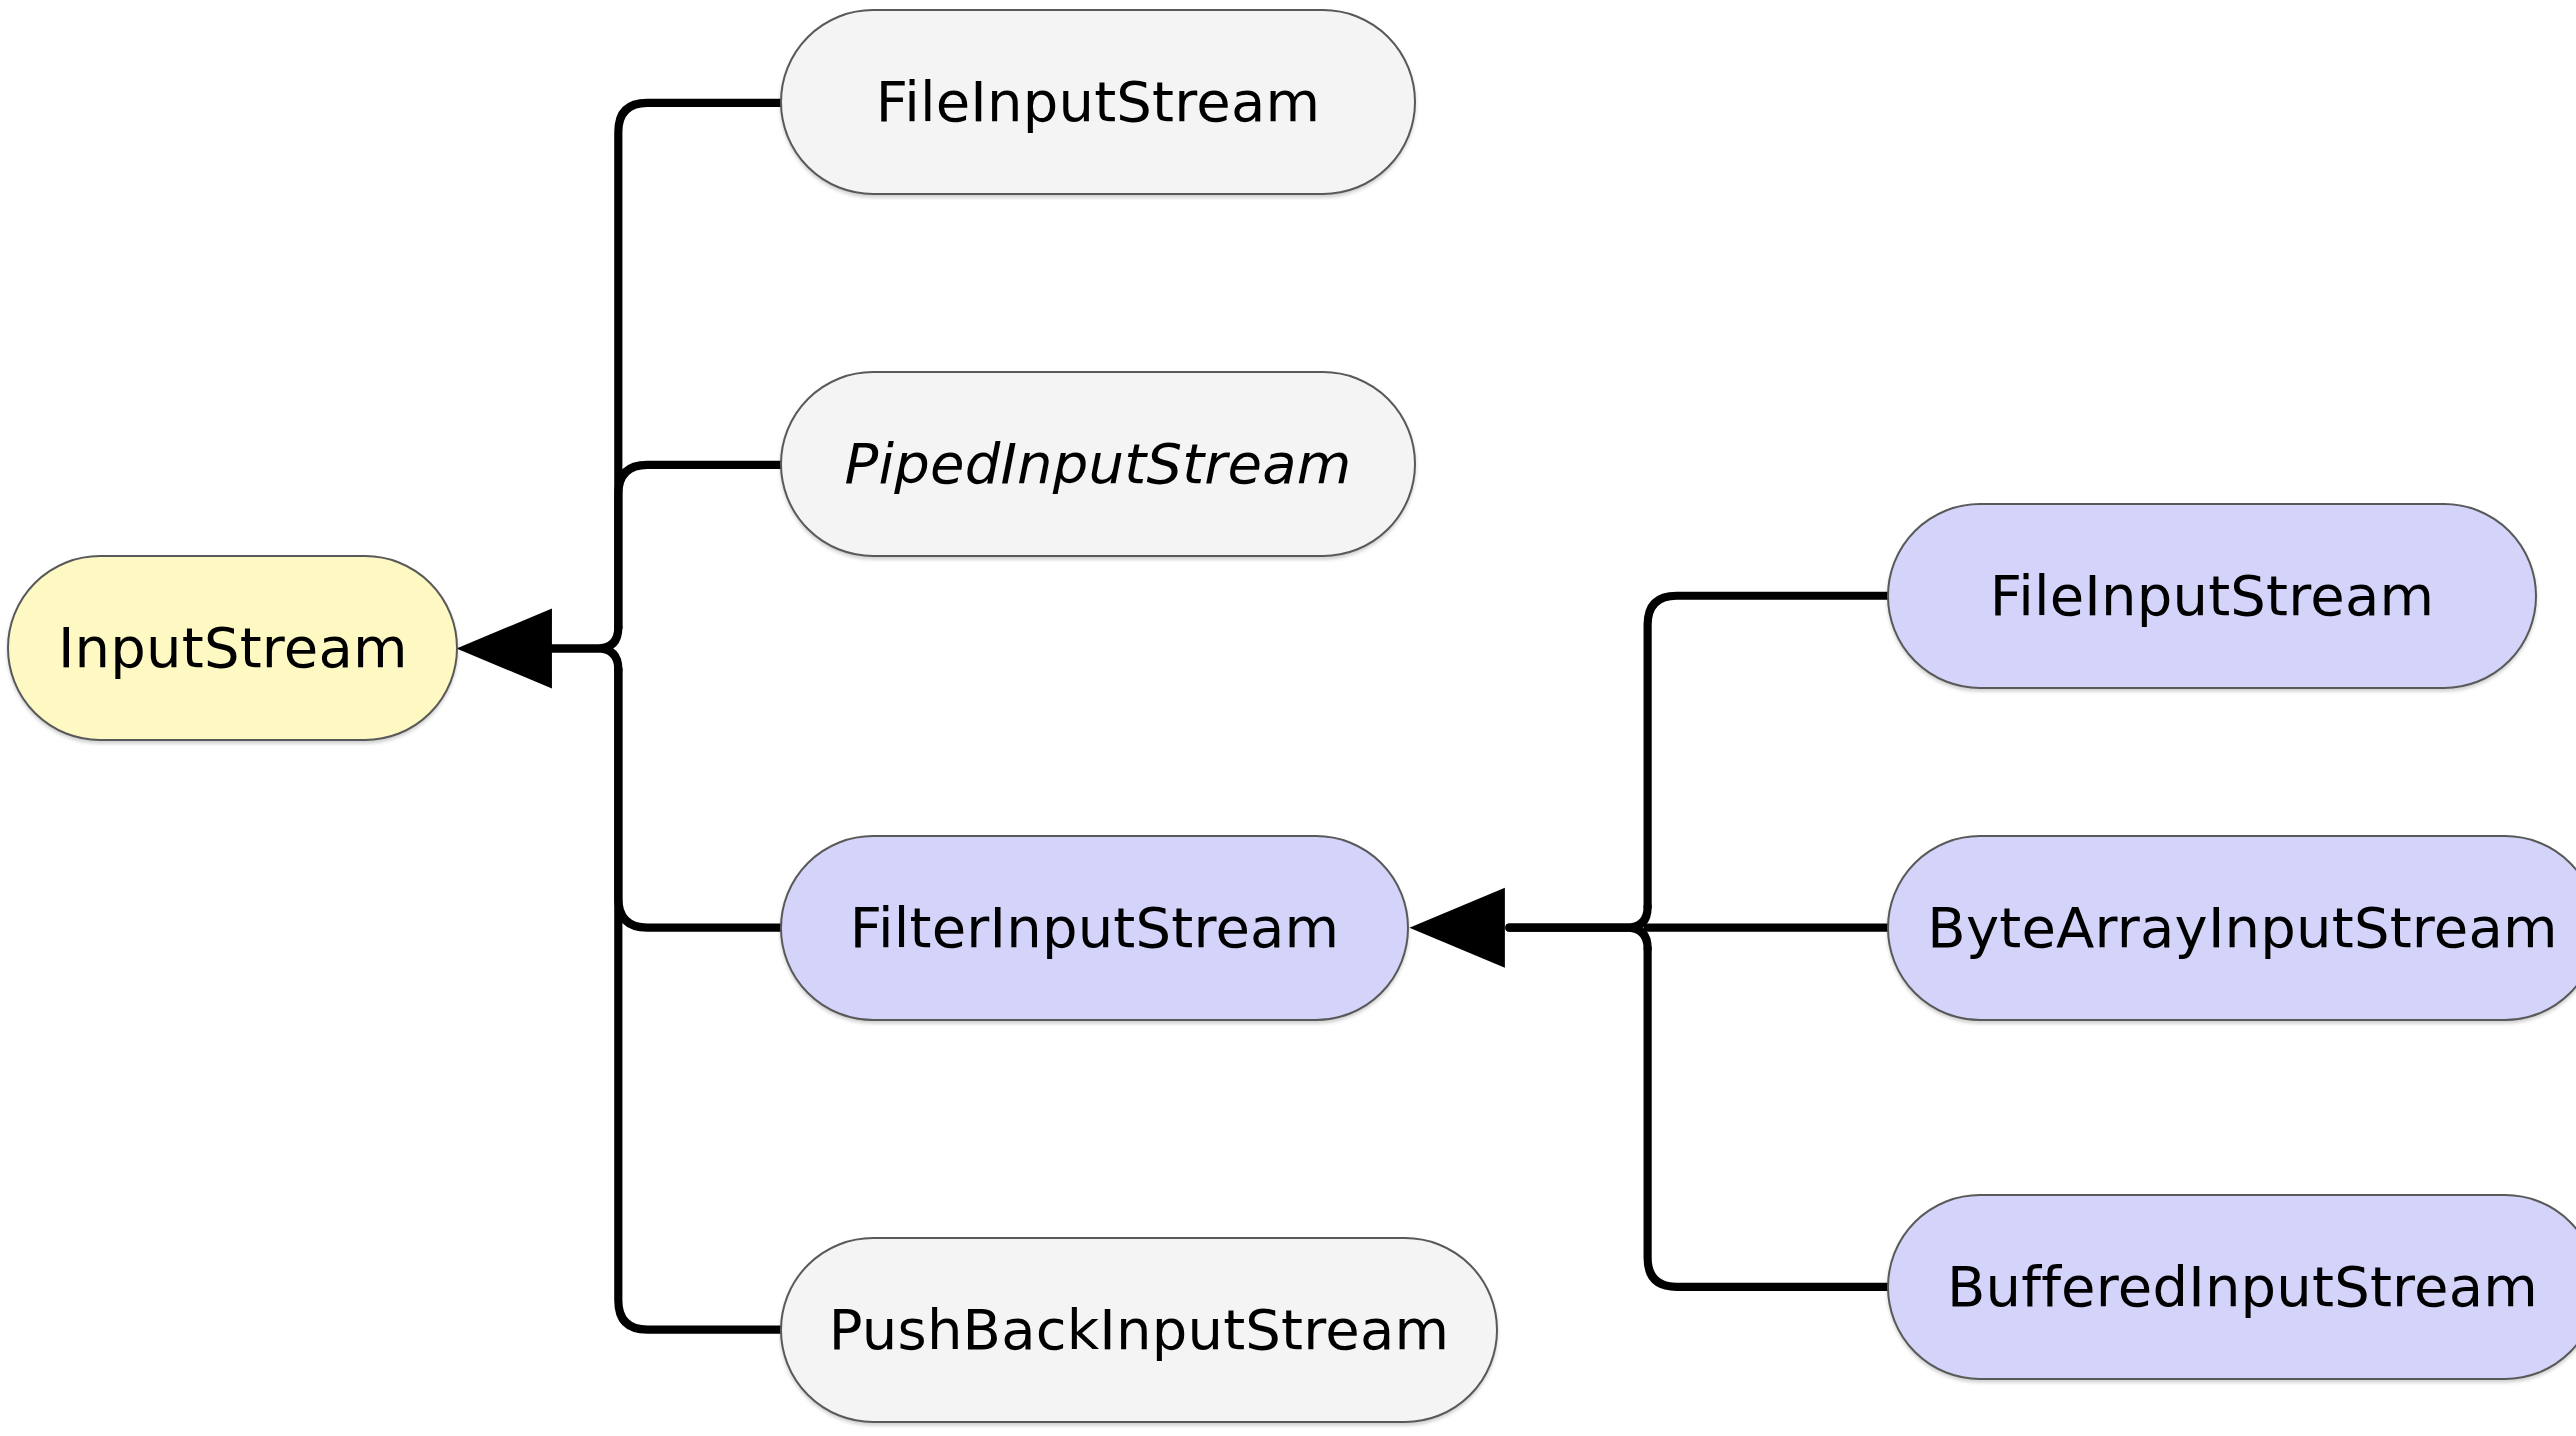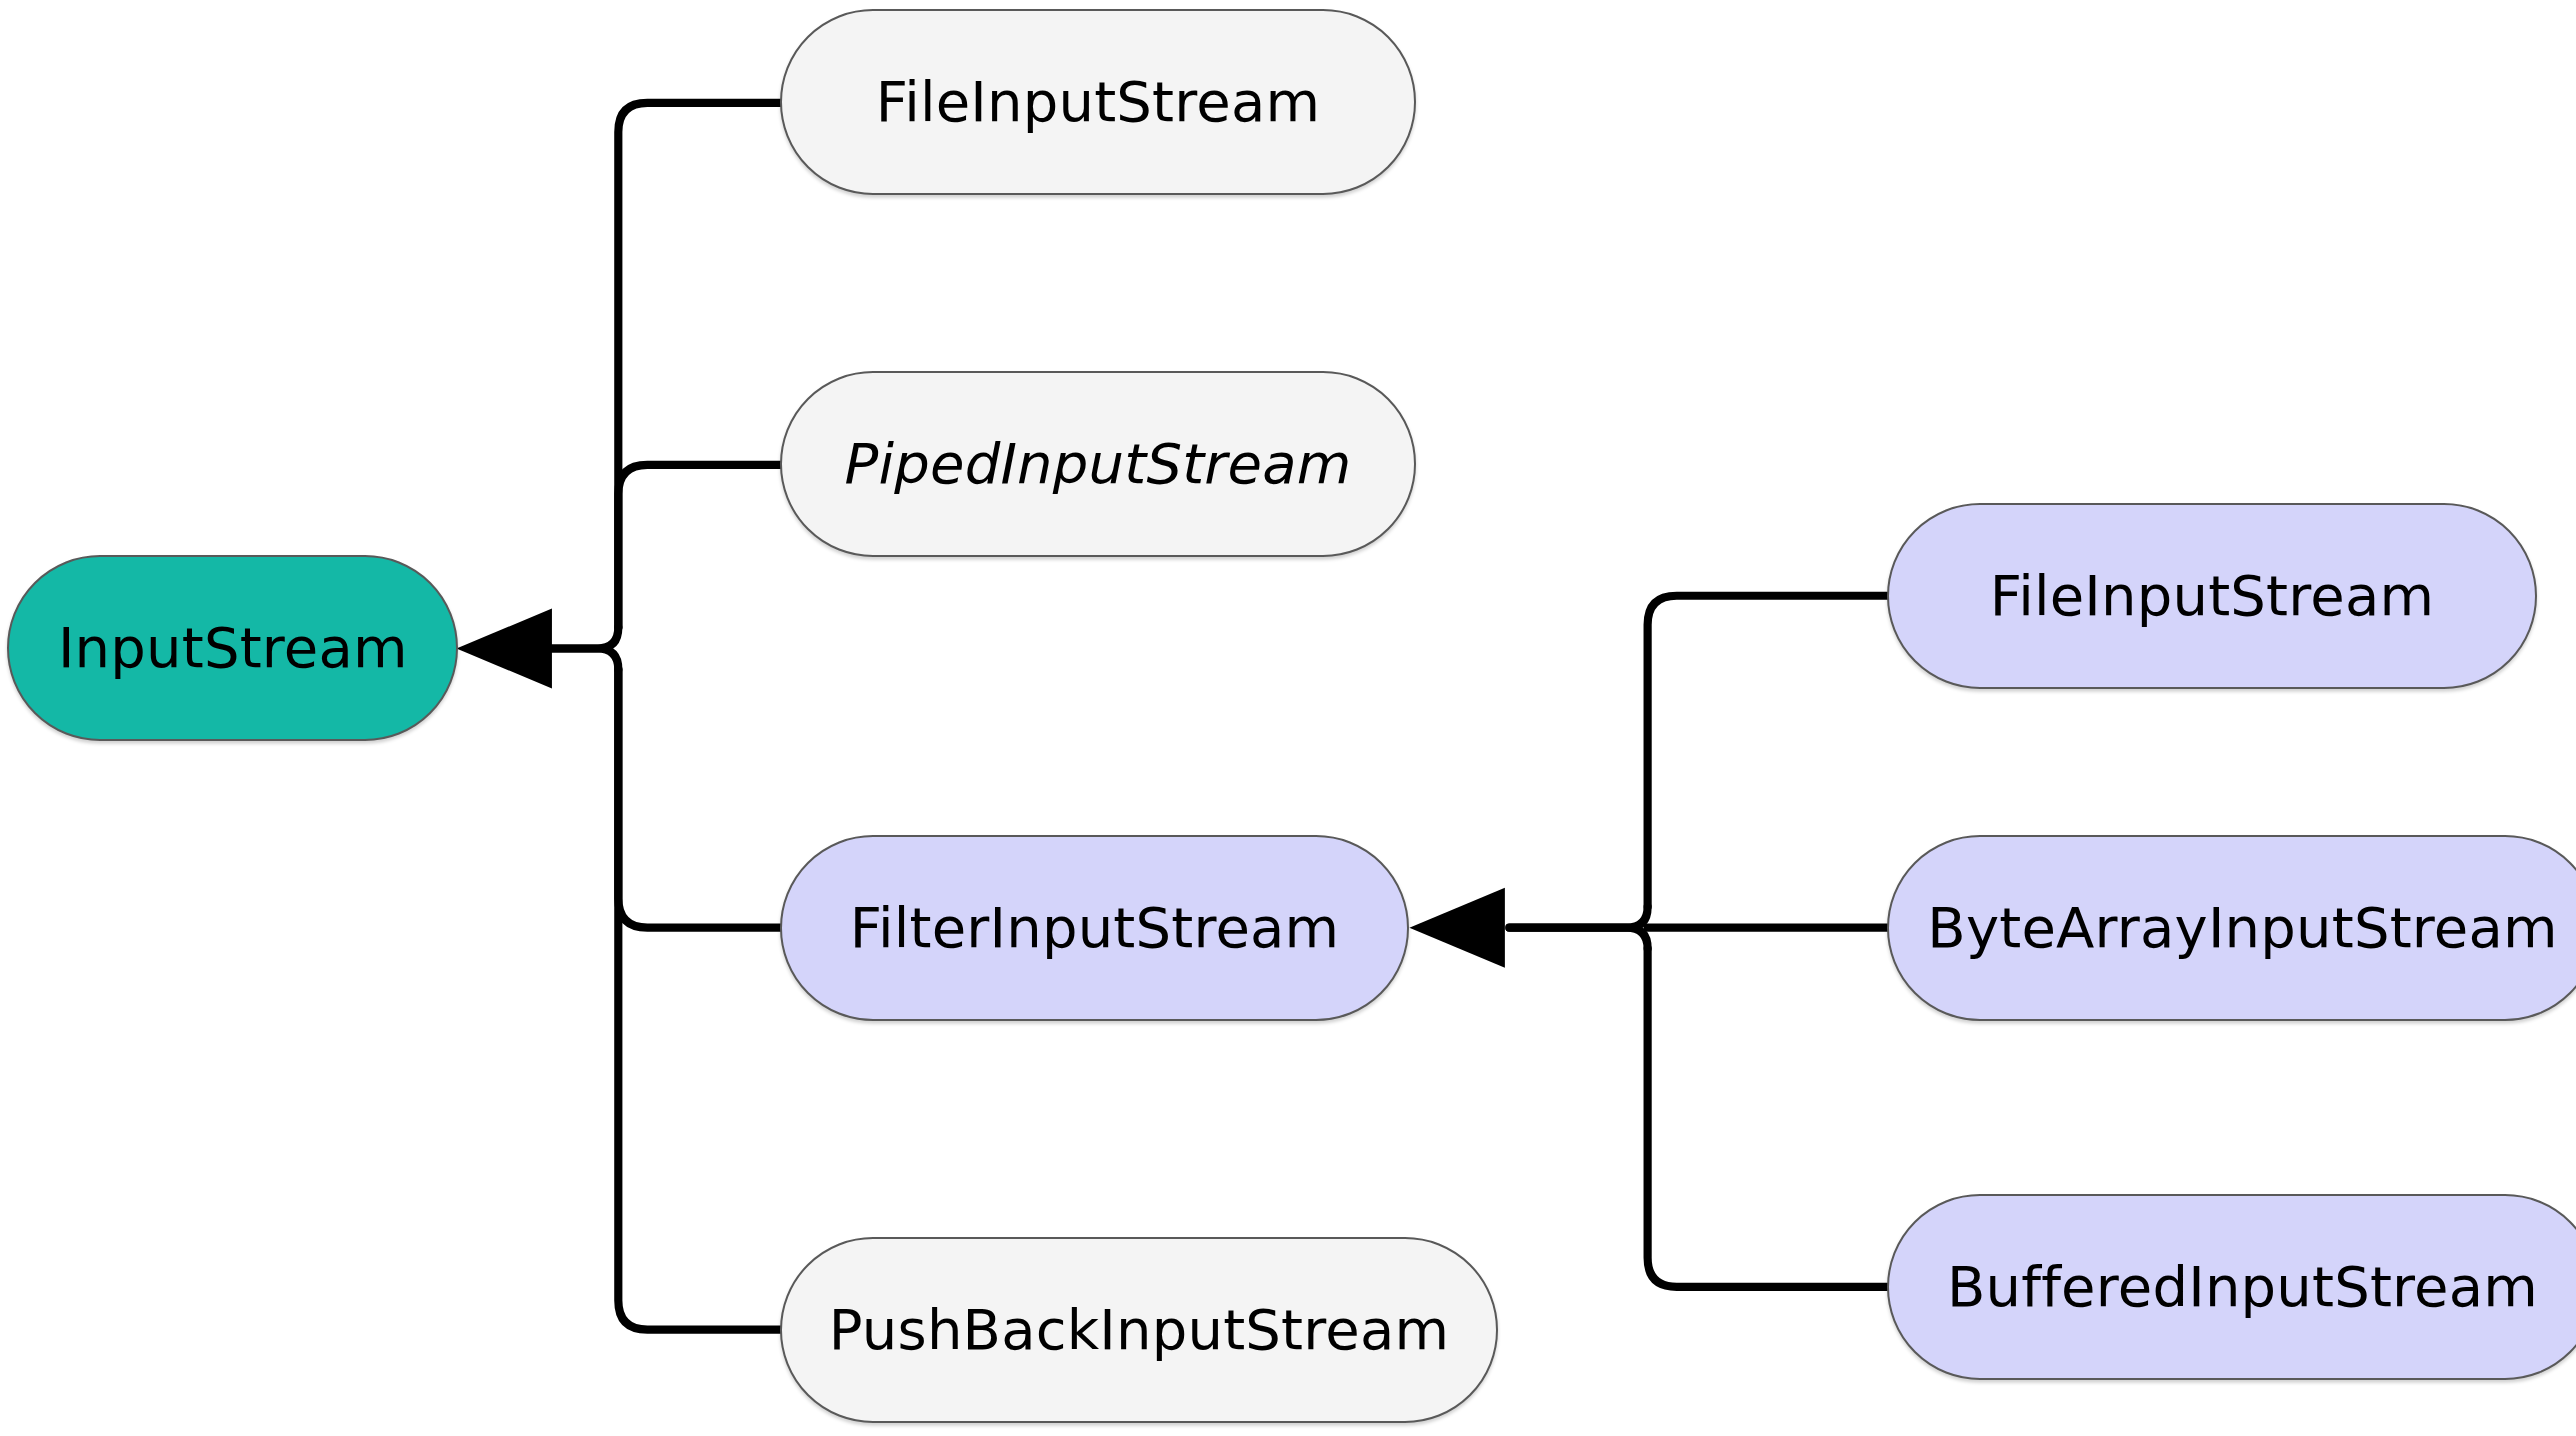--- a/index.html
+++ b/index.html
@@ -70,21 +70,21 @@
     <path d="M 2075 1020 L 1812 1020" fill="none" stroke="#000000" stroke-width="9" stroke-linecap="round"></path>
 
     <path d="M 2075 1415 L 1844 1415 Q 1812 1415 1812 1383 L 1812 1043" fill="none" stroke="#000000" stroke-width="9" stroke-linecap="round"></path>
 
     <path d="M 1812 997 Q 1812 1020 1789 1020 L 1660 1020" fill="none" stroke="#000000" stroke-width="9" stroke-linecap="round"></path>
     <path d="M 1812 1043 Q 1812 1020 1789 1020 L 1660 1020" fill="none" stroke="#000000" stroke-width="9" stroke-linecap="round"></path>
 
     <polygon points="1550,1020 1655,1064 1655,976" fill="#000000" stroke="none"></polygon>
   </svg>
 
-  <div class="node" style="left: 7.3px; top: 555px; width: 451px; height: 186px; background: #14b8a6; border-color: rgb(89, 89, 89);">
+  <div class="node" style="left: 7.3px; top: 555px; width: 451px; height: 186px; background: #fef9c3; border-color: rgb(89, 89, 89);">
     <span class="node-label">InputStream</span>
   </div>
 
   <div class="node" style="left: 780px; top: 9px; width: 636px; height: 186px; background: rgb(244, 244, 244); border-color: rgb(89, 89, 89);">
     <span class="node-label">FileInputStream</span>
   </div>
 
   <div class="node" style="left: 780px; top: 371px; width: 636px; height: 186px; background: rgb(244, 244, 244); border-color: rgb(89, 89, 89); font-style: italic;">
     <span class="node-label">PipedInputStream</span>
   </div>

